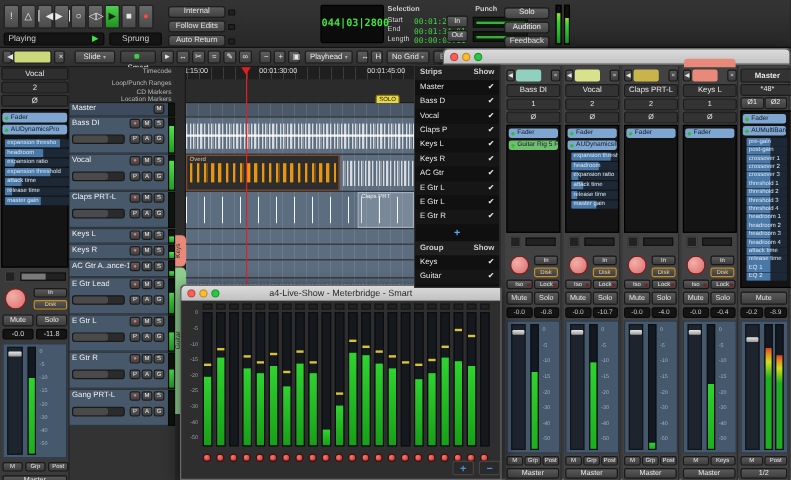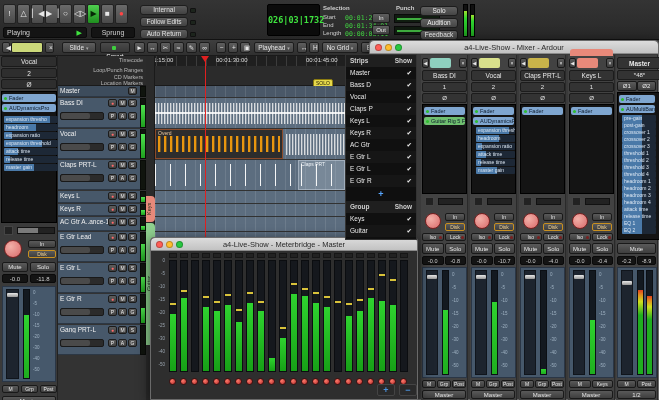--- a/index.html
+++ b/index.html
@@ -114,21 +114,21 @@
         <div class="tbtn rec" style="left: 115px;">●</div>
       </div>
     <div class="darkbox" style="left:3px;top:27px;width:84px;height:11px">
       <span>Playing</span>
       <span style="position:absolute;right:4px;top:0;color:#3fe43f">▶</span>
     </div>
     <div class="darkbox" style="left:91px;top:27px;width:44px;height:11px;text-align:center"><span>Sprung</span></div>
     <div class="optbtn" style="top:5px"><span>Internal</span><i class="led"></i></div>
     <div class="optbtn" style="top:17px"><span>Follow Edits</span><i class="led"></i></div>
     <div class="optbtn" style="top:29px"><span>Auto Return</span><i class="led"></i></div>
-    <div class="clock" style="left:267px;width:53px;font-size:8.5px;line-height:30px">026|03|1732</div>
+    <div class="clock" style="left:267px;width:53px;font-size:8.5px;line-height:30px">044|03|2800</div>
     <div class="sel-label" style="position:absolute;left:323px;top:5px;font-weight:bold">Selection</div>
     <div id="sel-rows">
         <div class="sel-label" style="position: absolute; left: 323px; top: 14px;">Start</div>
         <div class="sel-val" style="position: absolute; left: 345px; top: 14px;">00:01:27:19</div>
         <div class="sel-label" style="position: absolute; left: 323px; top: 22px;">End</div>
         <div class="sel-val" style="position: absolute; left: 345px; top: 22px;">00:01:34:01</div>
         <div class="sel-label" style="position: absolute; left: 323px; top: 30px;">Length</div>
         <div class="sel-val" style="position: absolute; left: 345px; top: 30px;">00:00:06:11</div>
       </div>
     <div class="minibtn" style="left:372px;top:13px">In</div>
@@ -473,21 +473,20 @@
     <div id="playhead"></div>
   </div>
 
   <div id="mixer" class="win">
     <div class="mac-bar">
       <span class="lights">
           <i></i>
           <i></i>
           <i></i>
         </span>
-      <span class="t">a4-Live-Show - Mixer - Ardour</span>
     </div>
     <div id="mixer-strips">
         <div class="mstrip" style="left: 51px; width: 47px;">
           <div style="position: absolute; left: 1px; top: 2px; width: 45px; height: 12px;">
             <div class="tinyb" style="left: 0px; top: 1px; width: 7px; height: 10px; line-height: 9px;">◀</div>
             <div class="swatch" style="left: 8px; top: 1px; width: 21px; height: 10px; background: rgb(143, 208, 191);"></div>
             <div class="tinyb" style="right: 0px; top: 1px; width: 8px; height: 10px; line-height: 9px;">×</div>
           </div>
           <div class="mrow" style="top: 15px; height: 11px; line-height: 10px; font-size: 6.5px;">Bass DI</div>
           <div class="mrow" style="top: 27px; height: 10px; line-height: 9px;">1</div>
@@ -783,21 +782,21 @@
       </div>
   </div>
 
   <div id="bridge" class="win">
     <div class="mac-bar">
       <span class="lights">
           <i></i>
           <i></i>
           <i></i>
         </span>
-      <span class="t">a4-Live-Show - Meterbridge - Master</span>
+      <span class="t">a4-Live-Show - Meterbridge - Smart</span>
     </div>
     <div id="mb-body">
         <div style="position: absolute; left: 2px; top: 20px; width: 12px; text-align: right; font-size: 4.5px; color: rgb(154, 164, 174);">0</div>
         <div style="position: absolute; left: 2px; top: 33px; width: 12px; text-align: right; font-size: 4.5px; color: rgb(154, 164, 174);">-5</div>
         <div style="position: absolute; left: 2px; top: 46px; width: 12px; text-align: right; font-size: 4.5px; color: rgb(154, 164, 174);">-10</div>
         <div style="position: absolute; left: 2px; top: 59px; width: 12px; text-align: right; font-size: 4.5px; color: rgb(154, 164, 174);">-15</div>
         <div style="position: absolute; left: 2px; top: 72px; width: 12px; text-align: right; font-size: 4.5px; color: rgb(154, 164, 174);">-20</div>
         <div style="position: absolute; left: 2px; top: 85px; width: 12px; text-align: right; font-size: 4.5px; color: rgb(154, 164, 174);">-25</div>
         <div style="position: absolute; left: 2px; top: 98px; width: 12px; text-align: right; font-size: 4.5px; color: rgb(154, 164, 174);">-30</div>
         <div style="position: absolute; left: 2px; top: 111px; width: 12px; text-align: right; font-size: 4.5px; color: rgb(154, 164, 174);">-40</div>

